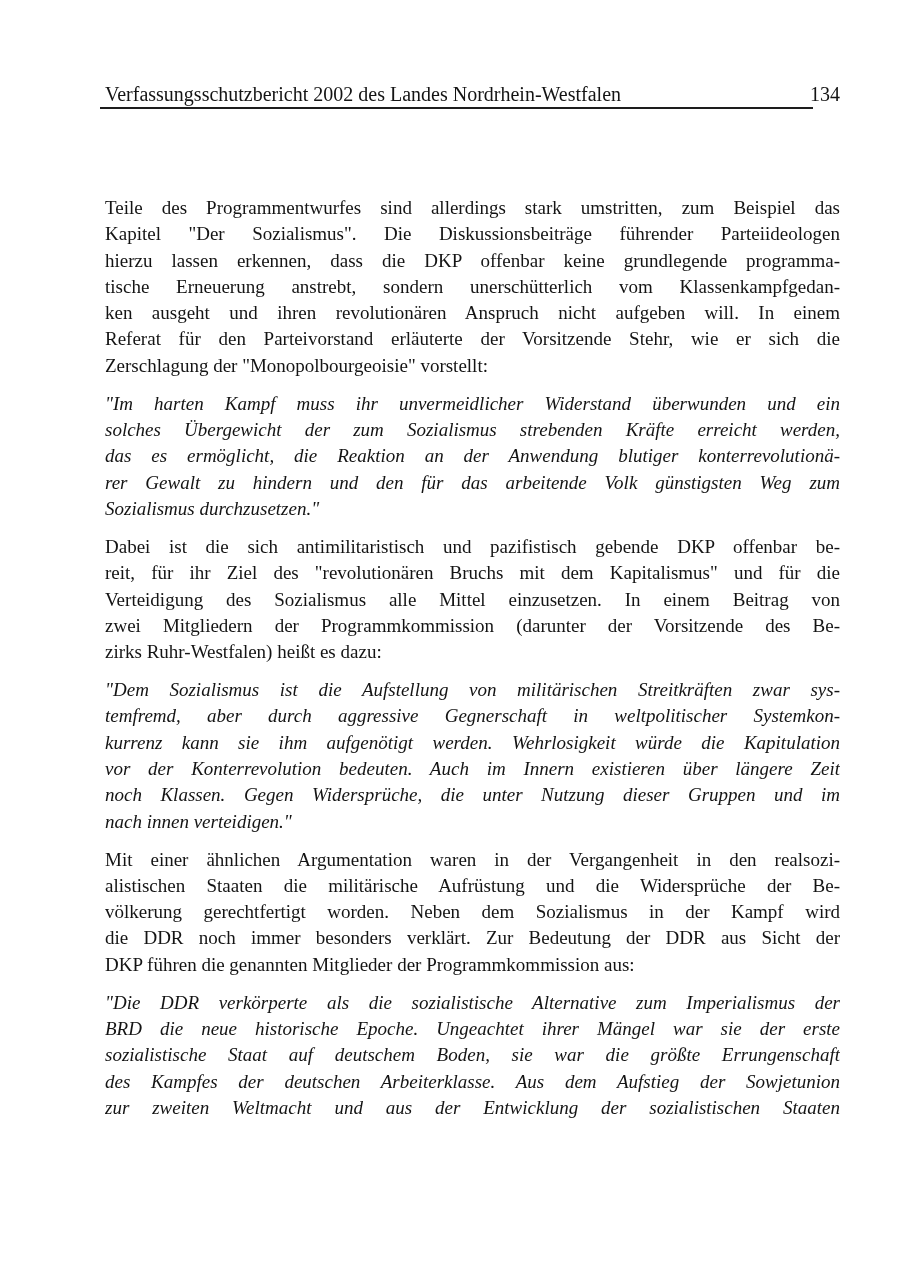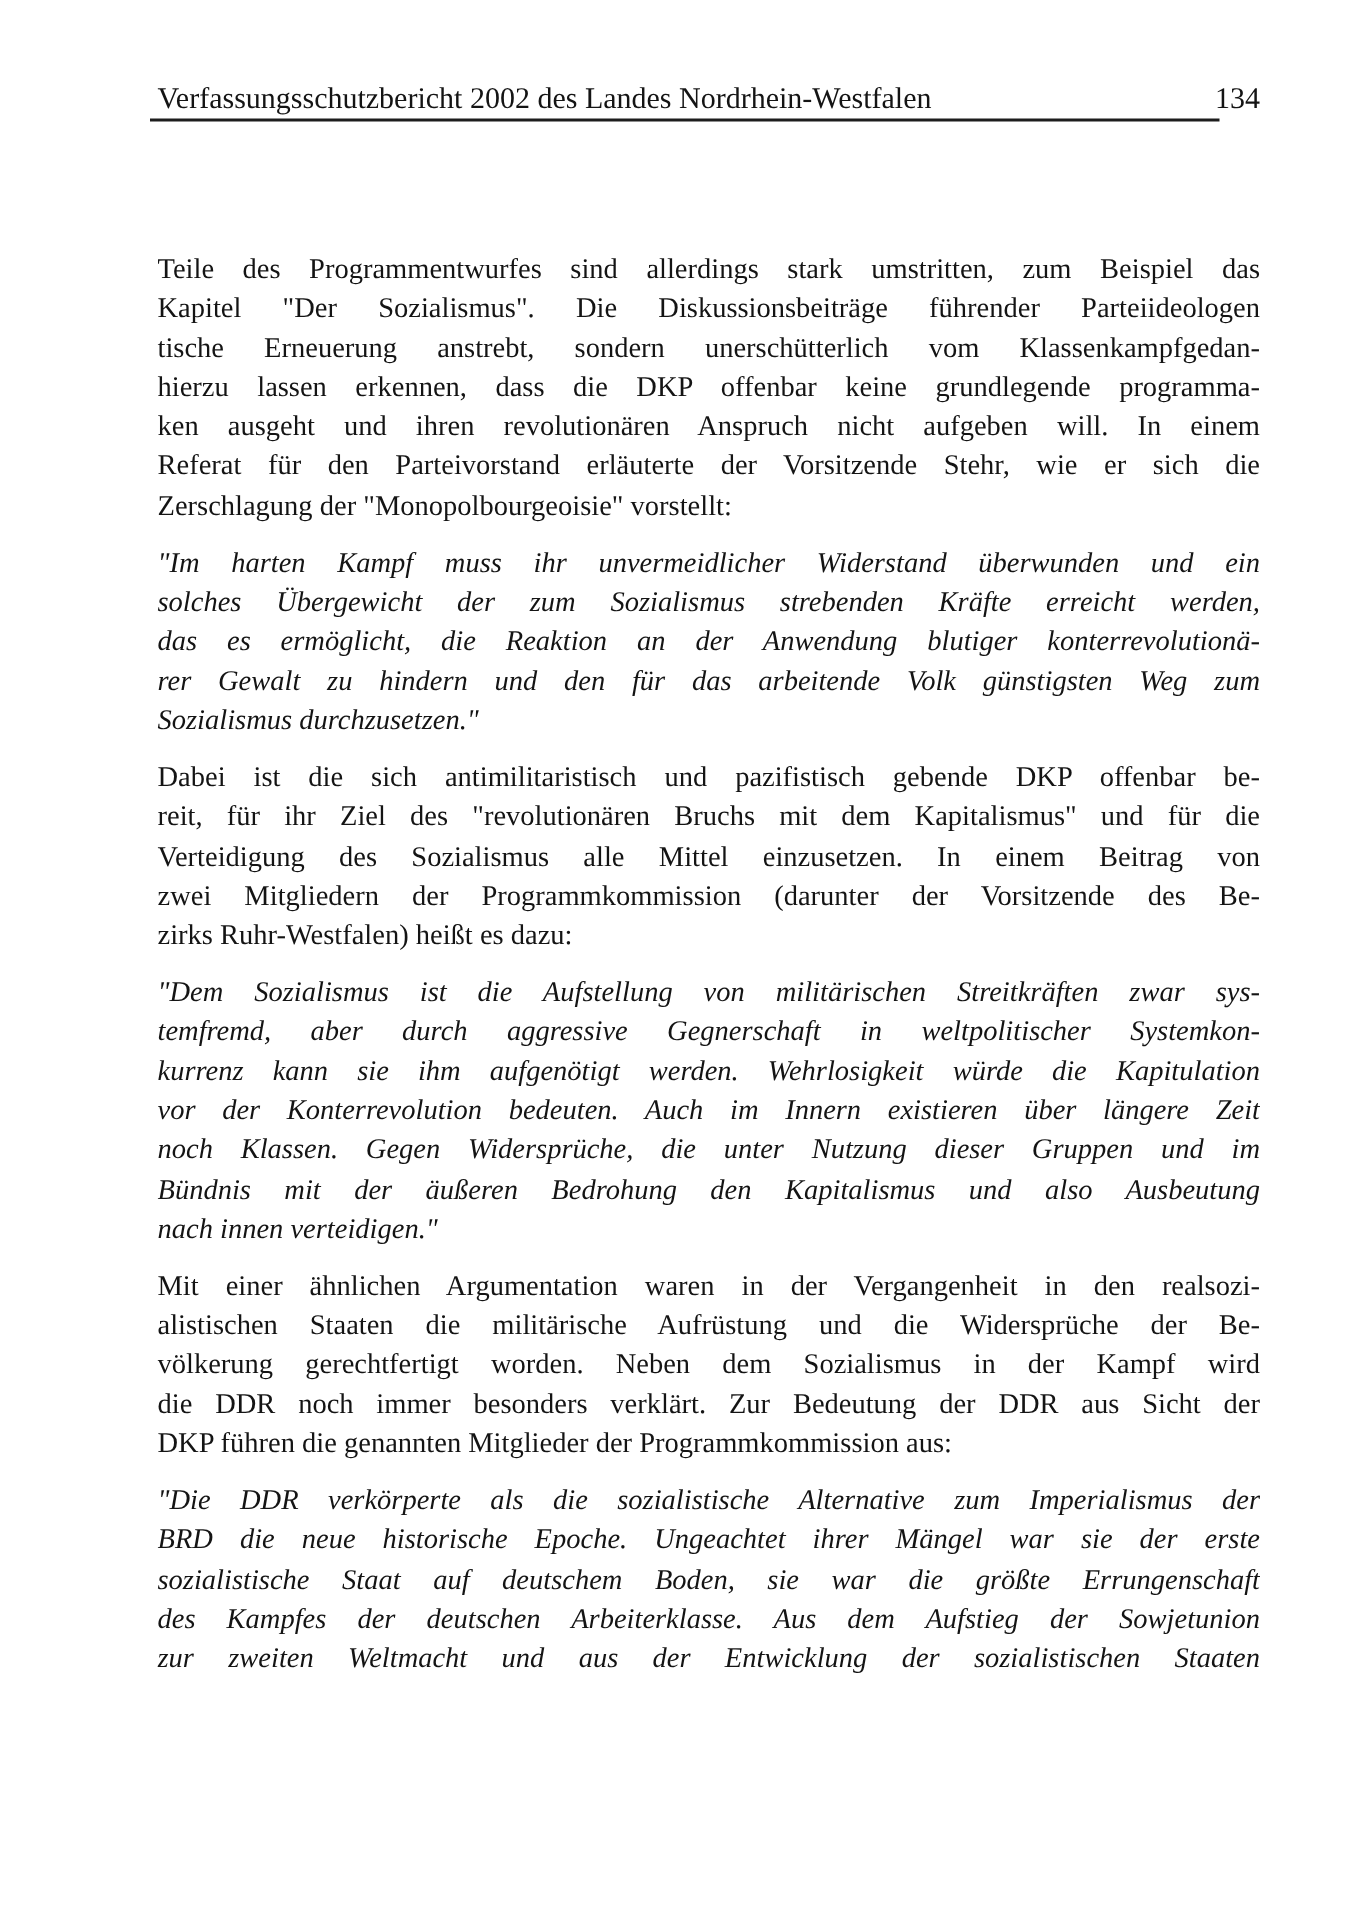--- a/index.html
+++ b/index.html
@@ -9,20 +9,21 @@
     background: #ffffff;
   }
   .page {
     position: relative;
     width: 900px;
     height: 1215px;
     background: #ffffff;
     overflow: hidden;
     font-family: "Liberation Serif", "DejaVu Serif", serif;
     color: #141414;
+    margin-top: 28px;
   }
   .running-header {
     position: absolute;
     left: 105px;
     top: 54px;
     width: 735px;
     display: flex;
     justify-content: space-between;
     align-items: baseline;
     font-size: 20px;
@@ -73,22 +74,22 @@
     <span>Verfassungsschutzbericht 2002 des Landes Nordrhein-Westfalen</span>
     <span>134</span>
   </div>
 
   <div class="header-rule"></div>
 
   <div class="doc-body">
       <div class="para">
         <div class="line">Teile des Programmentwurfes sind allerdings stark umstritten, zum Beispiel das</div>
         <div class="line">Kapitel "Der Sozialismus". Die Diskussionsbeiträge führender Parteiideologen</div>
+        <div class="line">hierzu lassen erkennen, dass die DKP offenbar keine grundlegende programma-</div>
         <div class="line">tische Erneuerung anstrebt, sondern unerschütterlich vom Klassenkampfgedan-</div>
-        <div class="line">hierzu lassen erkennen, dass die DKP offenbar keine grundlegende programma-</div>
         <div class="line">ken ausgeht und ihren revolutionären Anspruch nicht aufgeben will. In einem</div>
         <div class="line">Referat für den Parteivorstand erläuterte der Vorsitzende Stehr, wie er sich die</div>
         <div class="line last">Zerschlagung der "Monopolbourgeoisie" vorstellt:</div>
       </div>
       <div class="para italic">
         <div class="line">"Im harten Kampf muss ihr unvermeidlicher Widerstand überwunden und ein</div>
         <div class="line">solches Übergewicht der zum Sozialismus strebenden Kräfte erreicht werden,</div>
         <div class="line">das es ermöglicht, die Reaktion an der Anwendung blutiger konterrevolutionä-</div>
         <div class="line">rer Gewalt zu hindern und den für das arbeitende Volk günstigsten Weg zum</div>
         <div class="line last">Sozialismus durchzusetzen."</div>
@@ -99,21 +100,20 @@
         <div class="line">Verteidigung des Sozialismus alle Mittel einzusetzen. In einem Beitrag von</div>
         <div class="line">zwei Mitgliedern der Programmkommission (darunter der Vorsitzende des Be-</div>
         <div class="line last">zirks Ruhr-Westfalen) heißt es dazu:</div>
       </div>
       <div class="para italic">
         <div class="line">"Dem Sozialismus ist die Aufstellung von militärischen Streitkräften zwar sys-</div>
         <div class="line">temfremd, aber durch aggressive Gegnerschaft in weltpolitischer Systemkon-</div>
         <div class="line">kurrenz kann sie ihm aufgenötigt werden. Wehrlosigkeit würde die Kapitulation</div>
         <div class="line">vor der Konterrevolution bedeuten. Auch im Innern existieren über längere Zeit</div>
         <div class="line">noch Klassen. Gegen Widersprüche, die unter Nutzung dieser Gruppen und im</div>
-        <div class="line">Bündnis mit der äußeren Bedrohung den Kapitalismus und also Ausbeutung</div>
         <div class="line last">nach innen verteidigen."</div>
       </div>
       <div class="para">
         <div class="line">Mit einer ähnlichen Argumentation waren in der Vergangenheit in den realsozi-</div>
         <div class="line">alistischen Staaten die militärische Aufrüstung und die Widersprüche der Be-</div>
         <div class="line">völkerung gerechtfertigt worden. Neben dem Sozialismus in der Kampf wird</div>
         <div class="line">die DDR noch immer besonders verklärt. Zur Bedeutung der DDR aus Sicht der</div>
         <div class="line last">DKP führen die genannten Mitglieder der Programmkommission aus:</div>
       </div>
       <div class="para italic">

